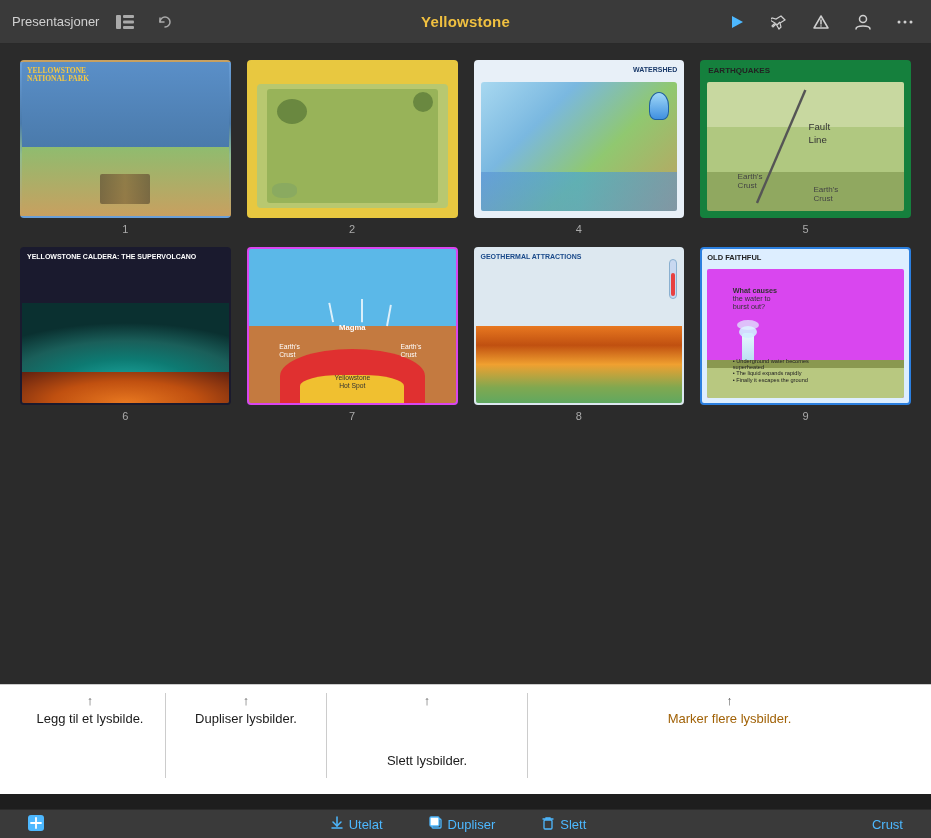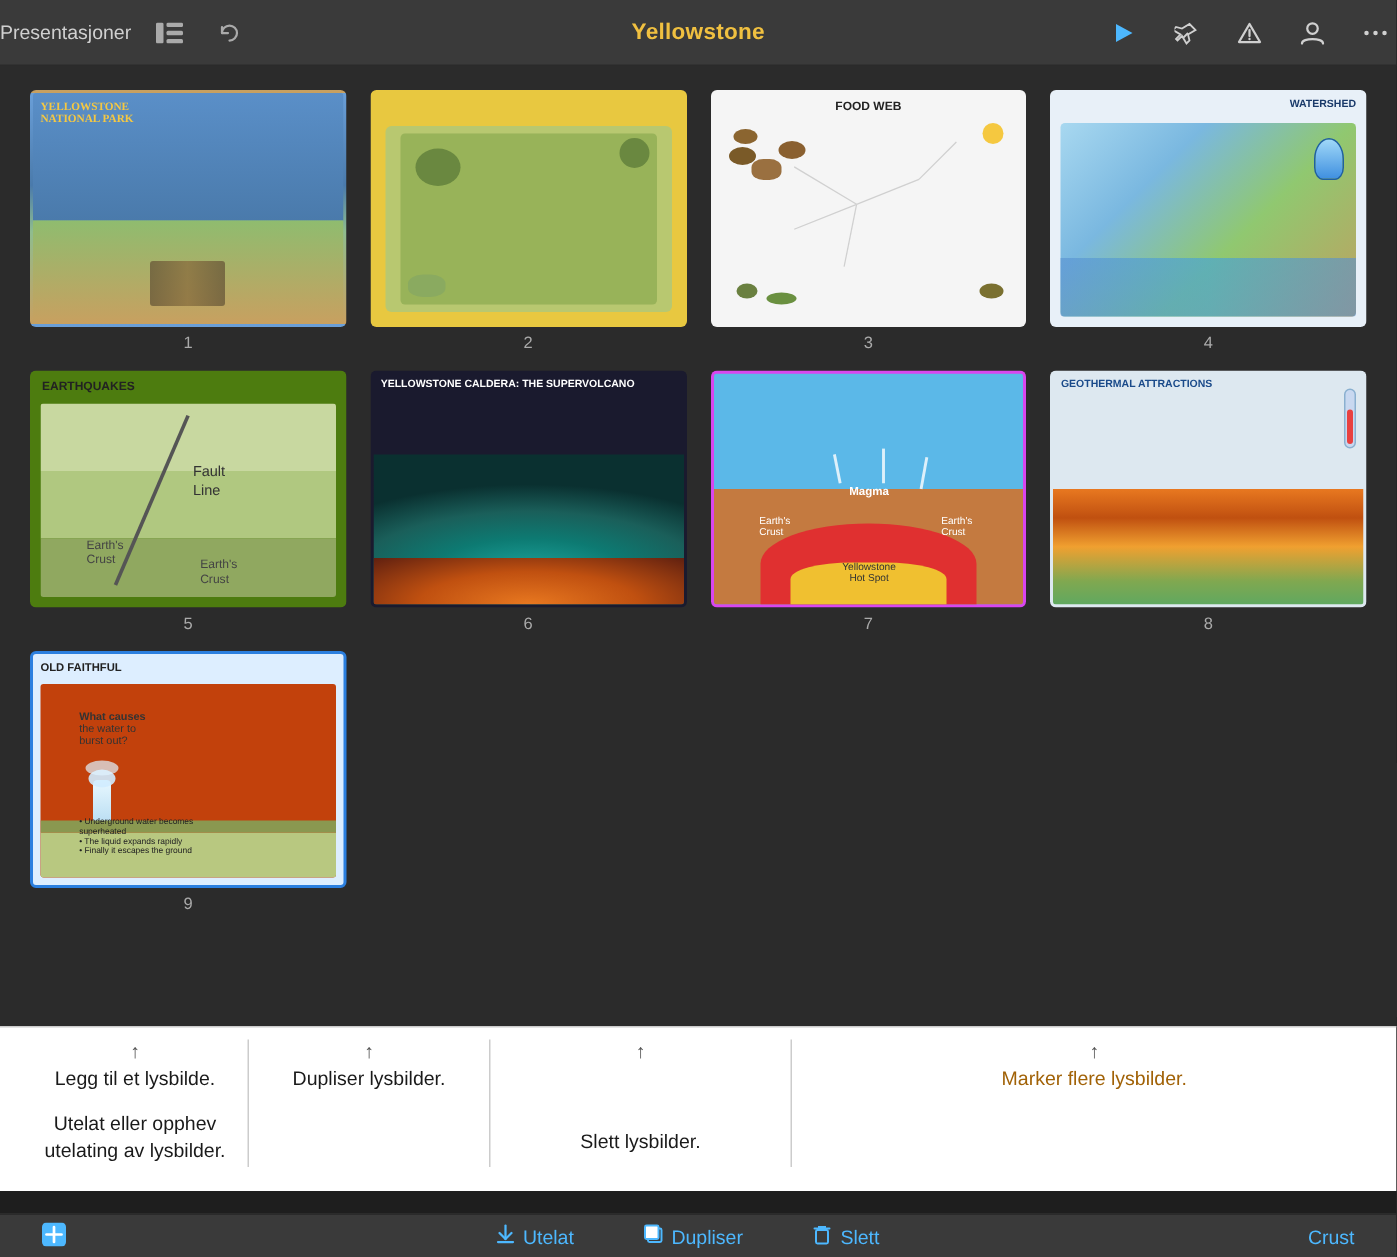--- a/index.html
+++ b/index.html
@@ -12,21 +12,21 @@
       position: relative;
     }
 
     
     .top-bar {
       background: #3a3a3a;
       height: 44px;
       display: flex;
       align-items: center;
       justify-content: space-between;
-      padding: 0 0;
+      padding: 0 12px;
       border-bottom: 1px solid #2a2a2a;
     }
     .top-bar-left {
       display: flex;
       align-items: center;
       gap: 12px;
     }
     .top-bar-center {
       position: absolute;
       left: 50%;
@@ -109,21 +109,21 @@
     
     .s2 { background: #e8c840; }
 
     
     .s3 { background: #f5f5f5; }
 
     
     .s4 { background: #e8f0f8; }
 
     
-    .s5 { background: #4d7c0f; }
+    .s5 { background: #15803d; }
 
     
     .s6 { background: #1a1a2e; }
 
     
     .s7 { background: #d946ef; }
 
     
     .s8 { background: #dde8f0; }
 
@@ -253,47 +253,20 @@
       <div style="position:absolute;top:22px;left:8px;right:8px;bottom:8px;background:#b8c870;border-radius:4px;overflow:hidden;">
         <div style="position:absolute;top:5px;left:10px;right:10px;bottom:5px;background:#8aaa50;border-radius:3px;opacity:0.7;"></div>
         <div style="position:absolute;top:15px;left:20px;width:30px;height:25px;background:#6a8840;border-radius:50%;"></div>
         <div style="position:absolute;top:8px;right:15px;width:20px;height:20px;background:#6a8840;border-radius:50%;"></div>
         <div style="position:absolute;bottom:10px;left:15px;width:25px;height:15px;background:#8aaa60;border-radius:40%;"></div>
       </div>
     </div>
     <span class="slide-number">2</span>
   </div>
 
-  <div class="slide-item">
-    <div class="slide-thumb s3">
-      <div style="font-size:8px;font-weight:700;color:#222;text-align:center;position:absolute;top:4px;width:100%;text-transform:uppercase;">FOOD WEB</div>
-
-      <div style="position:absolute;top:16px;left:5px;right:5px;bottom:5px;display:flex;flex-wrap:wrap;justify-content:center;align-items:center;gap:3px;">
-
-        <div style="width:14px;height:14px;background:#f5c840;border-radius:50%;position:absolute;top:4px;right:8px;"></div>
-
-        <div style="width:16px;height:10px;background:#8b6530;border-radius:50%;position:absolute;top:8px;left:8px;"></div>
-        <div style="width:18px;height:12px;background:#7a5a28;border-radius:50%;position:absolute;top:20px;left:5px;"></div>
-        <div style="width:20px;height:14px;background:#9a7040;border-radius:40%;position:absolute;top:28px;left:20px;"></div>
-        <div style="width:18px;height:12px;background:#8a6030;border-radius:50%;position:absolute;top:16px;left:38px;"></div>
-        <div style="width:14px;height:10px;background:#6a8040;border-radius:50%;position:absolute;bottom:12px;left:10px;"></div>
-        <div style="width:20px;height:8px;background:#6a9040;border-radius:50%;position:absolute;bottom:8px;left:30px;"></div>
-        <div style="width:16px;height:10px;background:#7a7030;border-radius:50%;position:absolute;bottom:12px;right:8px;"></div>
-
-        <svg style="position:absolute;top:0;left:0;width:100%;height:100%;" viewBox="0 0 100 80" opacity="0.4">
-          <line x1="20" y1="20" x2="45" y2="35" stroke="#999" stroke-width="0.5"></line>
-          <line x1="45" y1="35" x2="70" y2="25" stroke="#999" stroke-width="0.5"></line>
-          <line x1="70" y1="25" x2="85" y2="10" stroke="#999" stroke-width="0.5"></line>
-          <line x1="20" y1="45" x2="45" y2="35" stroke="#999" stroke-width="0.5"></line>
-          <line x1="45" y1="35" x2="40" y2="60" stroke="#999" stroke-width="0.5"></line>
-        </svg>
-      </div>
-    </div>
-    <span class="slide-number">3</span>
-  </div>
 
   <div class="slide-item">
     <div class="slide-thumb s4">
       <div style="font-size:7px;font-weight:700;color:#1a3a6a;text-align:right;position:absolute;top:4px;right:5px;text-transform:uppercase;line-height:1.1;">WATERSHED</div>
       <div style="position:absolute;top:20px;left:5px;right:5px;bottom:5px;">
 
         <div style="width:100%;height:100%;background:linear-gradient(135deg,#a8d8f0 0%,#7ab8e0 30%,#90c870 60%,#c0a060 100%);border-radius:3px;position:relative;">
           <div style="position:absolute;top:10px;right:8px;width:20px;height:28px;background:linear-gradient(180deg,#a0d8f8 0%,#4090e0 100%);border-radius:50% 50% 30% 30%;border:1px solid #2060a0;"></div>
           <div style="position:absolute;bottom:0;left:0;right:0;height:30%;background:linear-gradient(90deg,#5890d0,#40a0e0,#5890d0);opacity:0.6;border-radius:0 0 2px 2px;"></div>
         </div>
@@ -380,21 +353,21 @@
       <div style="position:absolute;bottom:0;left:0;right:0;height:50%;background:linear-gradient(180deg,#e87820 0%,#c05010 25%,#f0a030 50%,#80a850 80%,#60a860 100%);"></div>
       <div style="position:absolute;bottom:0;left:0;right:0;height:50%;opacity:0.8;"></div>
     </div>
     <span class="slide-number">8</span>
   </div>
 
   <div class="slide-item selected">
     <div class="slide-thumb s9">
       <div style="font-size:7.5px;font-weight:700;color:#222;position:absolute;top:4px;left:5px;text-transform:uppercase;">OLD FAITHFUL</div>
 
-      <div style="position:absolute;top:20px;left:5px;right:5px;bottom:5px;background:#c2410c;border-radius:2px;overflow:hidden;">
+      <div style="position:absolute;top:20px;left:5px;right:5px;bottom:5px;background:#d946ef;border-radius:2px;overflow:hidden;">
 
         <div style="position:absolute;bottom:30px;left:35px;width:12px;height:35px;background:linear-gradient(180deg,#e8f8ff,#b0d8f0);border-radius:3px;"></div>
         <div style="position:absolute;bottom:60px;left:32px;width:18px;height:12px;background:#d0ecff;border-radius:50%;opacity:0.9;"></div>
         <div style="position:absolute;bottom:68px;left:30px;width:22px;height:10px;background:#e0f4ff;border-radius:50%;opacity:0.7;"></div>
 
         <div style="position:absolute;bottom:0;left:0;right:0;height:30px;background:#b8c880;"></div>
         <div style="position:absolute;bottom:30px;left:0;right:0;height:8px;background:#8a9850;"></div>
 
         <svg style="position:absolute;top:0;left:0;width:100%;height:100%;" viewBox="0 0 100 80">
           <text x="5" y="15" font-size="4.5" fill="#333" font-weight="bold">What causes</text>
@@ -411,22 +384,20 @@
   </div>
 
 </div>
 
 <div class="tooltip-area" style="position:absolute;bottom:44px;left:0;right:0;height:110px;background:#ffffff;border-top:1px solid #ccc;display:flex;align-items:flex-start;padding:8px 0 0 0;justify-content:flex-start;">
 
   <div style="display:flex;flex-direction:column;align-items:center;width:165px;padding:0 0 0 15px;">
     <div style="font-size:13px;color:#555;margin-bottom:2px;">↑</div>
     <div style="font-size:13px;color:#1a1a1a;text-align:center;line-height:1.4;">Legg til et lysbilde.</div>
     <div style="height:12px;"></div>
-    <div style="font-size:13px;color:#1a1a1a;text-align:center;line-height:1.4;">Utelat eller opphev
-utelating av lysbilder.</div>
   </div>
 
   <div style="width:1px;height:85px;background:#ccc;margin-top:0;"></div>
 
   <div style="display:flex;flex-direction:column;align-items:center;width:160px;padding:0 10px;">
     <div style="font-size:13px;color:#555;margin-bottom:2px;">↑</div>
     <div style="font-size:13px;color:#1a1a1a;text-align:center;line-height:1.4;">Dupliser
 lysbilder.</div>
   </div>
 

